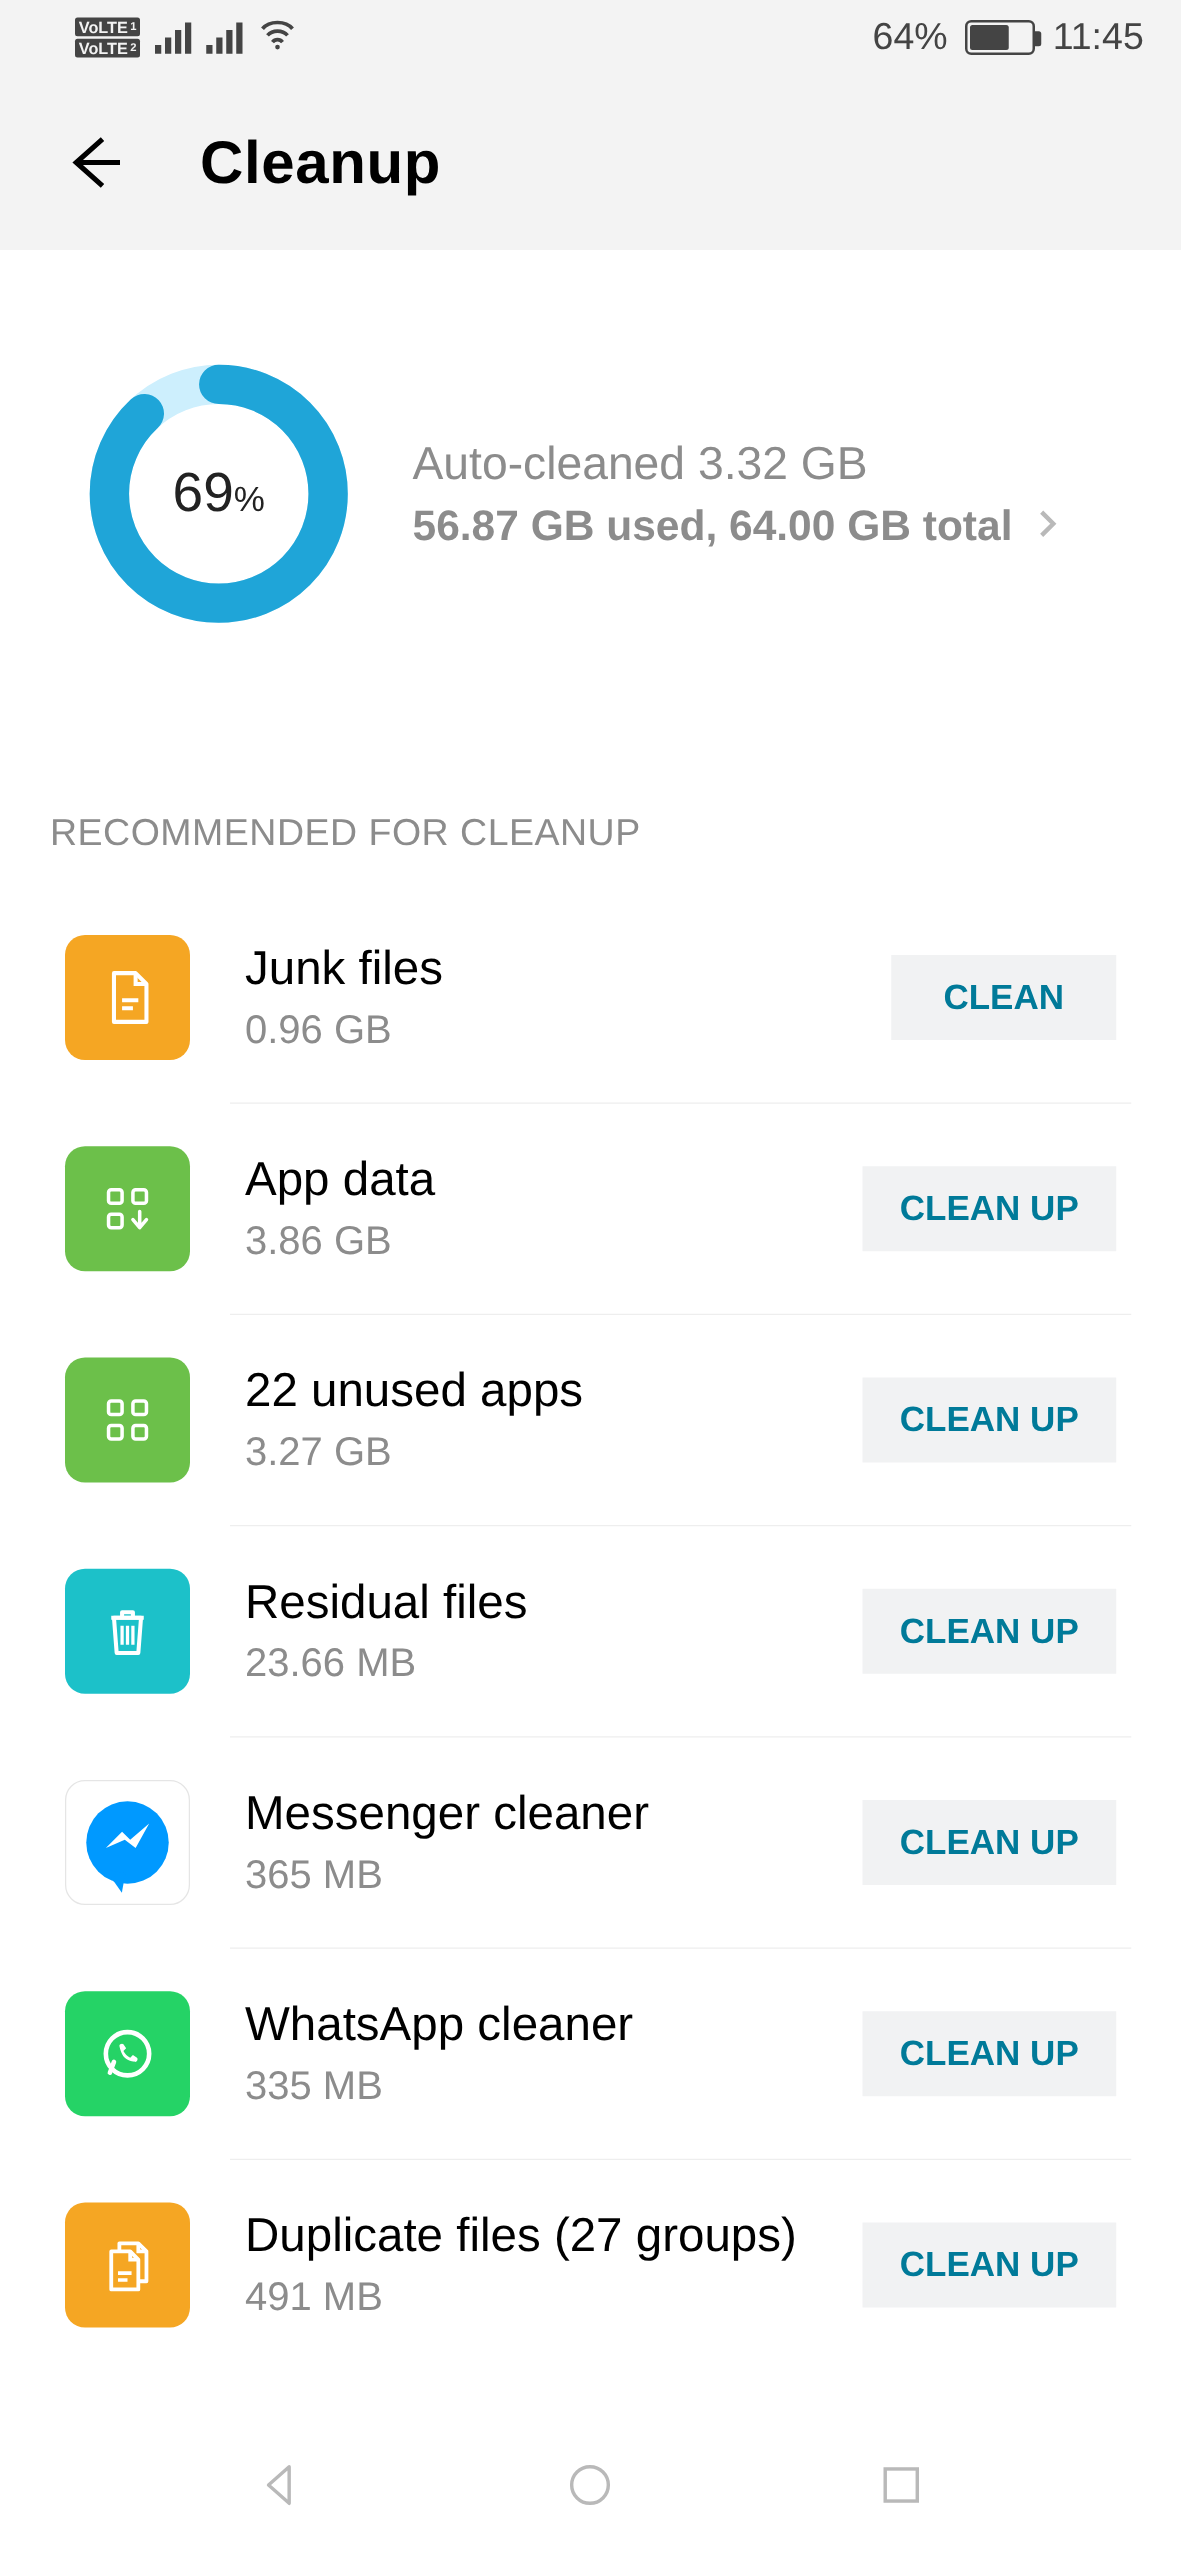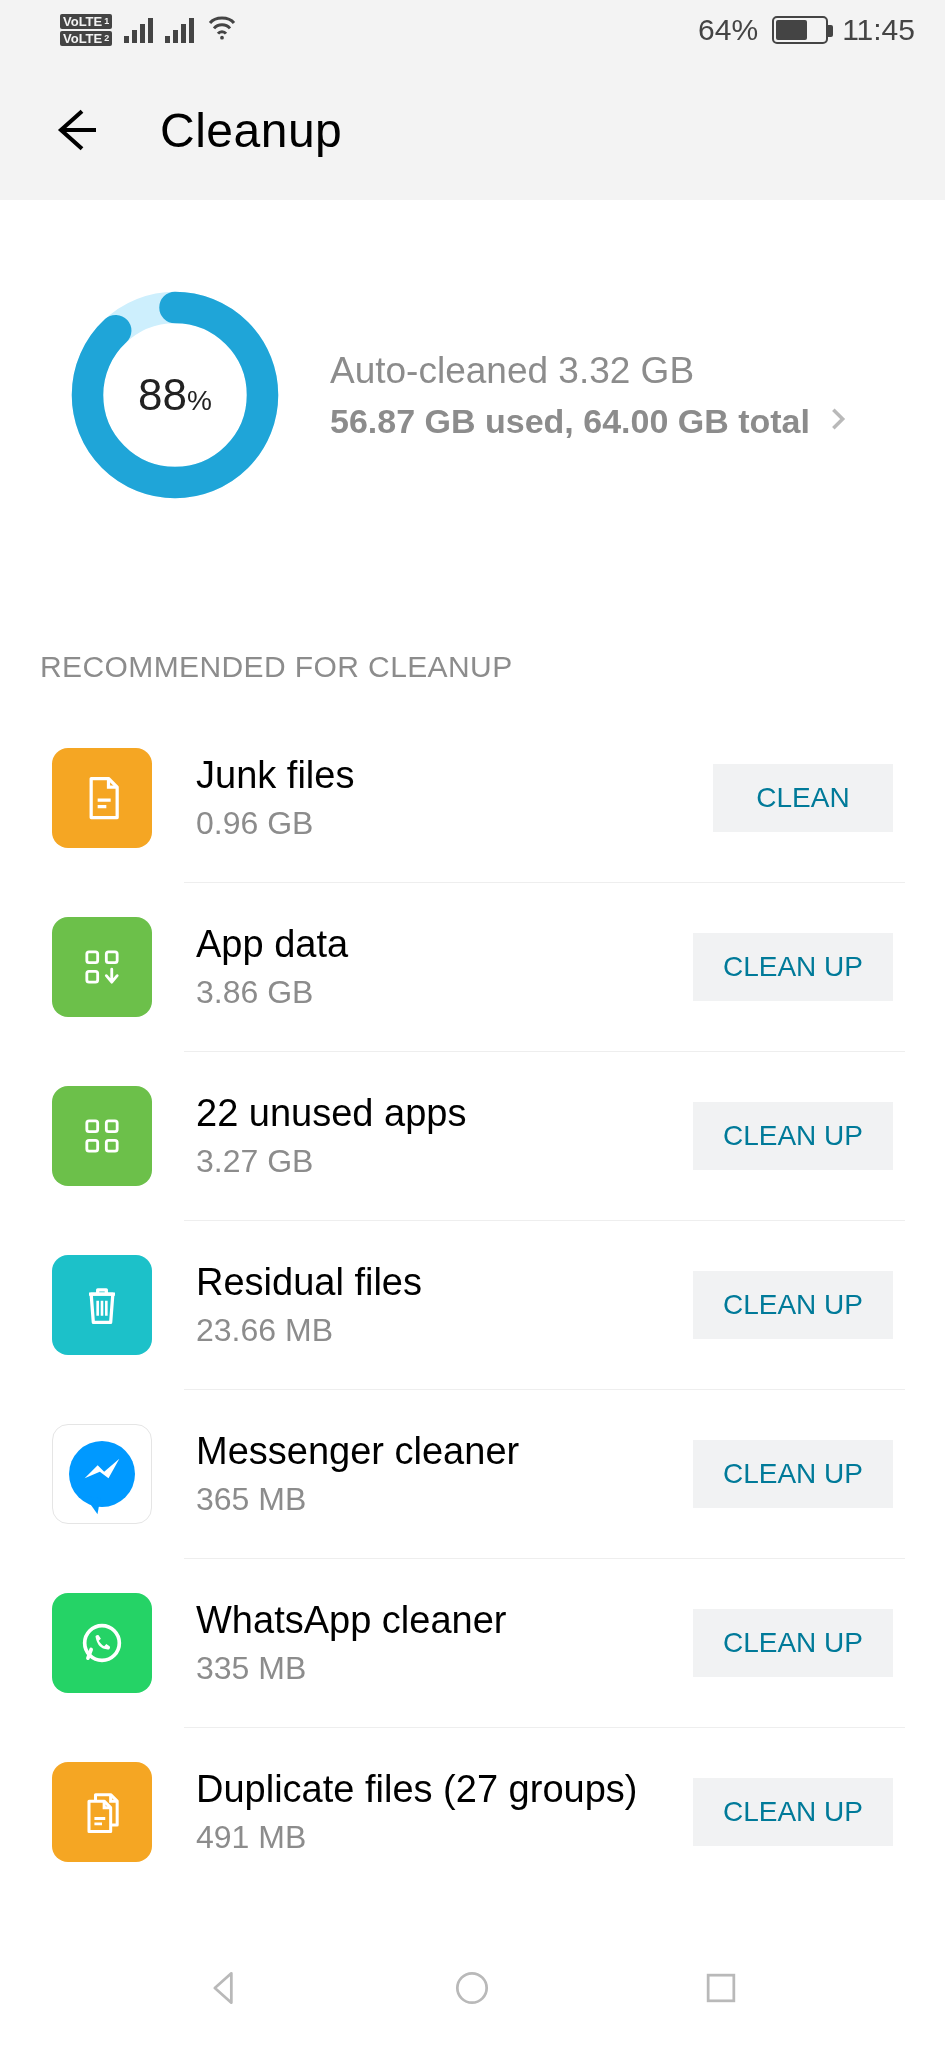--- a/index.html
+++ b/index.html
@@ -22,21 +22,21 @@
   .sig-bars span:nth-child(5){height:5px; background: transparent; border: 1px solid #999; width:4px; }
   .wifi-icon svg { width: 32px; height: 32px; }
   .battery-shell { width: 56px; height: 28px; border: 2.3px solid #444; border-radius: 5px; position: relative; display: flex; align-items: center; padding: 2px;}
   .battery-shell::after{ content:''; position:absolute; right:-7px; top:7px; width:5px; height:12px; background:#444; border-radius: 0 2px 2px 0;}
   .battery-fill { width: 64%; height: 100%; background: #444; border-radius: 2px;}
 
   
   .app-bar { height: 140px; background: #f3f3f3; display: flex; align-items: center; padding: 0 40px; gap: 50px;}
   .back-btn { width: 70px; height: 70px; display:flex; align-items:center; justify-content:center; }
   .back-btn svg { width: 56px; height: 56px; stroke:#000; stroke-width:3.5; fill:none;}
-  .app-title { font-size: 48px; font-weight: 400; letter-spacing: 0.5px;}
+  .app-title { font-size: 48px; font-weight: 700; letter-spacing: 0.5px;}
 
   
   .storage-card { padding: 90px 40px 110px 70px; display: flex; align-items: center; gap: 50px; background: #fff;}
   .ring { width: 210px; height: 210px; position: relative; }
   .ring svg { width: 210px; height: 210px; transform: rotate(-90deg); }
   .ring .pct { position: absolute; top: 50%; left: 50%; transform: translate(-50%, -50%); font-size: 44px; font-weight: 500; color: #222;}
   .ring .pct .small { font-size: 28px; }
   .summary-text { flex: 1; }
   .summary-title { font-size: 44px; color: #000; margin-bottom: 18px; font-weight: 500;}
   .summary-sub { font-size: 37px; color: #8c8c8c; margin-bottom: 10px; }
@@ -59,21 +59,21 @@
   .icon-unused { background: #6cc04a; }
   .icon-residual { background: #1cc1c9; }
   .icon-msg { background: #fff; border: 1px solid #e5e5e5; }
   .icon-msg .inner { width:66px; height:66px; background:#0099ff; border-radius:50%; display:flex; align-items:center; justify-content:center; position:relative;}
   .icon-msg .inner::after { content:''; position:absolute; bottom:-6px; left:14px; width:0; height:0; border:8px solid transparent; border-top-color:#0099ff; border-right-color:#0099ff; transform:rotate(10deg);}
   .icon-wa { background:#25d366; }
   .icon-dup { background:#f5a623; }
   .item-text { flex: 1; min-width: 0;}
   .item-title { font-size: 38px; color: #000; margin-bottom: 8px;}
   .item-sub { font-size: 32px; color: #8c8c8c; }
-  .clean-btn { background: #f1f2f3; color: #007a99; font-size: 28px; font-weight: 400; padding: 18px 30px; border: none; border-radius: 0; min-width: 180px; text-align:left; display:flex; align-items:center; justify-content:center;}
+  .clean-btn { background: #f1f2f3; color: #007a99; font-size: 28px; font-weight: 700; padding: 18px 30px; border: none; border-radius: 0; min-width: 180px; text-align:left; display:flex; align-items:center; justify-content:center;}
   
   
   .nav-bar { margin-top: auto; height: 120px; background: #fff; border-top: 0px solid #eee; display: flex; align-items:center; justify-content: space-around; padding: 0 100px;}
   .nav-bar .nav-btn { width: 60px; height: 60px; display:flex; align-items:center; justify-content:center;}
   .nav-bar svg { width: 44px; height: 44px; stroke:#b9b9b9; stroke-width:3; fill:none;}
 </style>
 </head>
 <body>
 
 <div class="root">
@@ -129,21 +129,21 @@
     <div class="app-title">Cleanup</div>
   </div>
 
   <div class="storage-card">
     <div class="ring">
       <svg viewBox="0 0 120 120">
         <circle cx="60" cy="60" r="50" stroke="#cdeffd" stroke-width="18" fill="none"></circle>
         <circle cx="60" cy="60" r="50" stroke="#1fa5d8" stroke-width="18" fill="none" stroke-dasharray="276.46 314.16" stroke-linecap="round"></circle>
       </svg>
       <div class="pct">
-        <span>88</span><span class="small">%</span>
+        <span>69</span><span class="small">%</span>
       </div>
     </div>
     <div class="summary-text">
       <div class="summary-sub">Auto-cleaned 3.32 GB</div>
       <div class="summary-usage-row">
         <div class="summary-usage">56.87 GB used, 64.00 GB total</div>
         <div class="chev-right">
           <svg viewBox="0 0 24 24">
               <path d="M8 4 L16 12 L8 20"></path>
             </svg>

